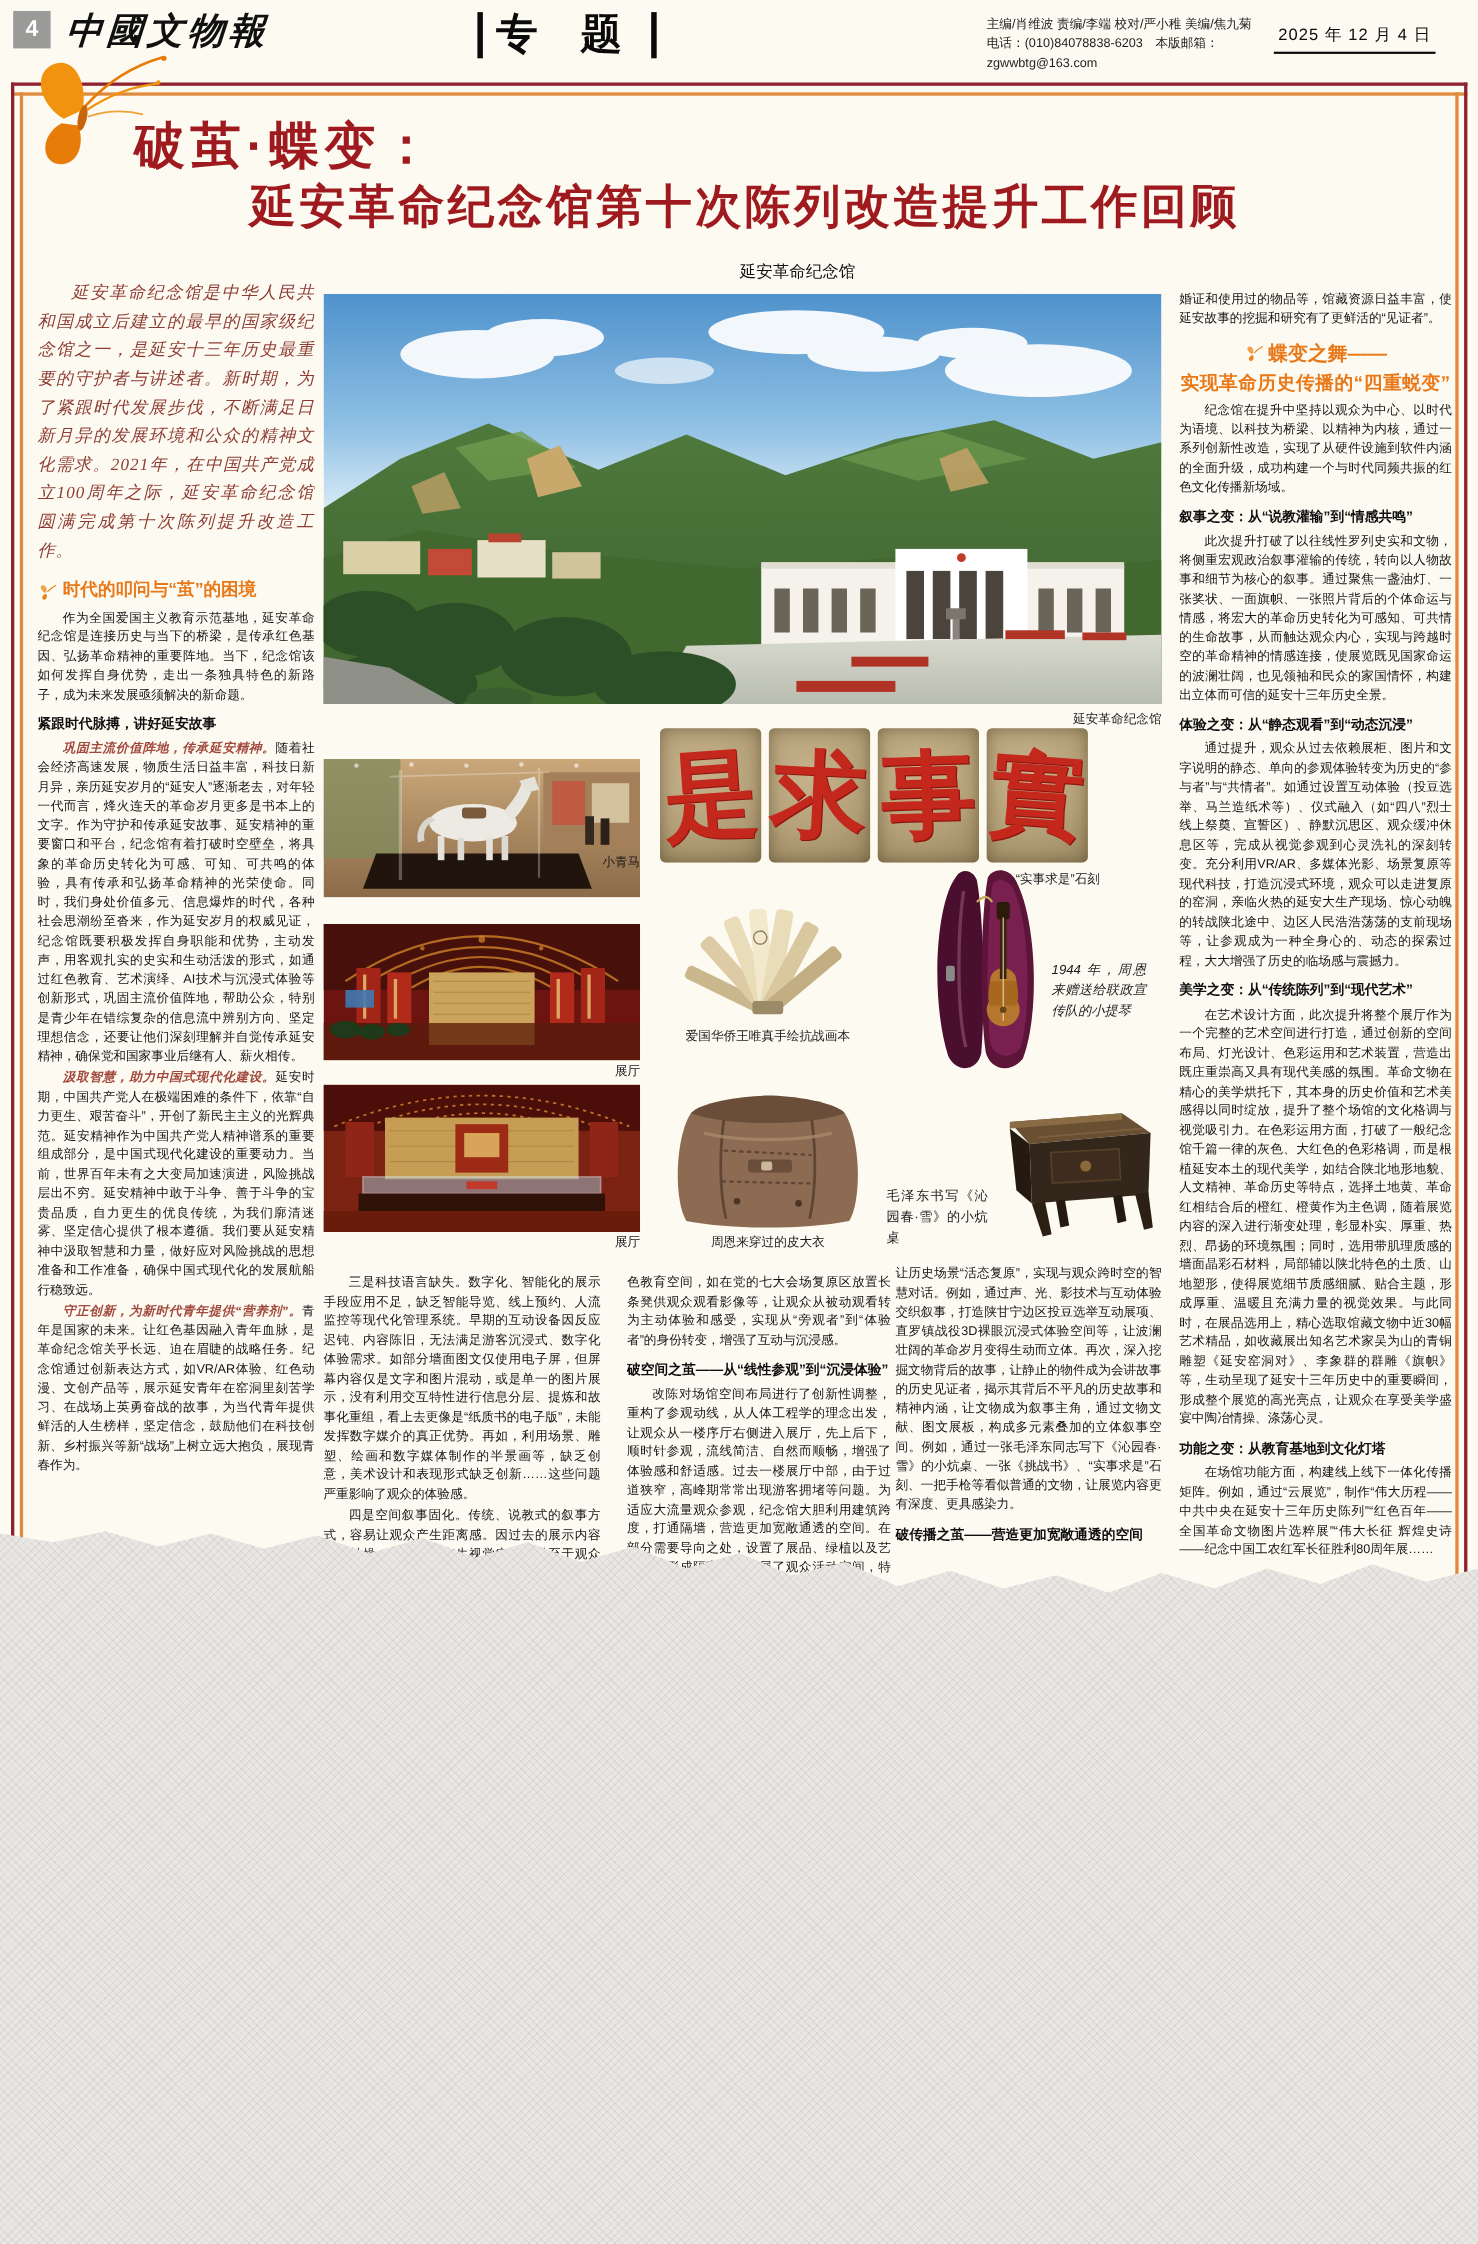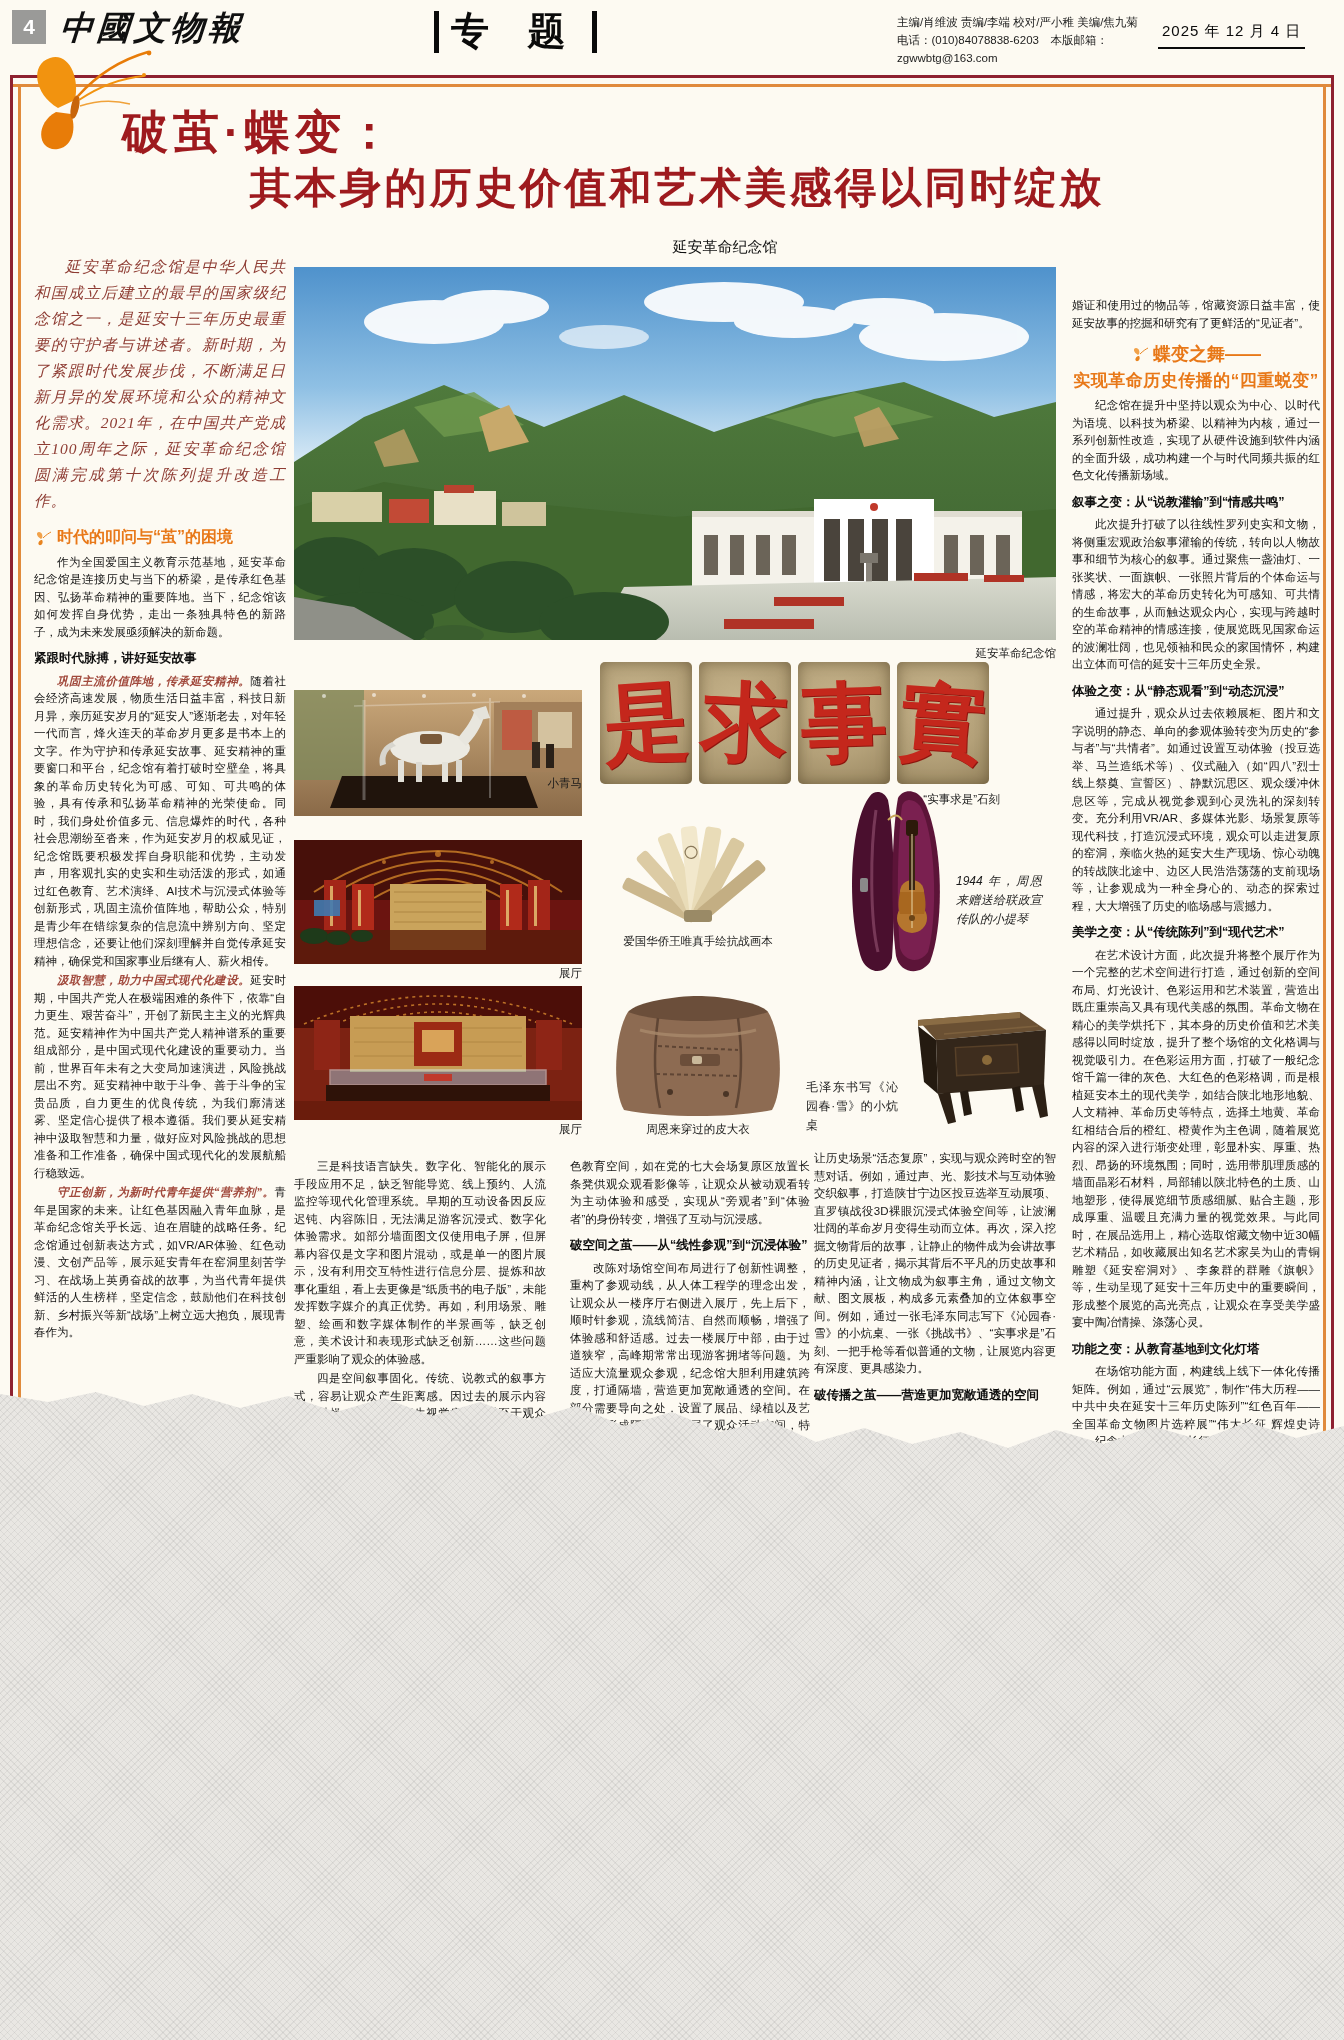--- a/index.html
+++ b/index.html
@@ -106,21 +106,21 @@
       <ellipse cx="53" cy="59" rx="4" ry="12" fill="#c8650a" transform="rotate(12 53 59)"></ellipse>
       <path d="M56 48 C74 28 98 12 126 4" stroke="#e87c08" stroke-width="2.5" fill="none"></path>
       <path d="M57 52 C78 38 100 30 122 28" stroke="#f2930f" stroke-width="2" fill="none"></path>
       <path d="M58 58 C76 52 92 52 108 56" stroke="#f0a23a" stroke-width="1.5" fill="none"></path>
       <circle cx="127" cy="5" r="2.4" fill="#e87c08"></circle>
       <circle cx="122" cy="27" r="2" fill="#f2930f"></circle>
     </svg>
   </div>
 
   <div class="abs kicker">破茧·蝶变：</div>
-  <div class="abs main-title">其本身的历史价值和艺术美感得以同时绽放</div>
+  <div class="abs main-title">延安革命纪念馆第十次陈列改造提升工作回顾</div>
   <div class="abs byline">延安革命纪念馆</div>
 
   <div class="abs col body-txt" style="left:34px;top:254px;width:252px;height:1170px;">
     <p class="intro">延安革命纪念馆是中华人民共和国成立后建立的最早的国家级纪念馆之一，是延安十三年历史最重要的守护者与讲述者。新时期，为了紧跟时代发展步伐，不断满足日新月异的发展环境和公众的精神文化需求。2021年，在中国共产党成立100周年之际，延安革命纪念馆圆满完成第十次陈列提升改造工作。</p>
     <div class="sec-head">
       <svg width="18" height="15" viewBox="0 0 18 15">
           <path d="M7 8 C2 5 2 1 5 1 C8 1 9 5 8 7 Z" fill="#f2a24a"></path>
           <path d="M7 9 C3 11 4 15 7 14 C9 13 9 10 8 9 Z" fill="#e88420"></path>
           <path d="M9 7 C12 4 15 2 17 1" stroke="#e88420" stroke-width="1" fill="none"></path>
         </svg>
@@ -445,21 +445,21 @@
     <p class="noindent">色教育空间，如在党的七大会场复原区放置长条凳供观众观看影像等，让观众从被动观看转为主动体验和感受，实现从“旁观者”到“体验者”的身份转变，增强了互动与沉浸感。</p>
     <div class="subhead">破空间之茧——从“线性参观”到“沉浸体验”</div>
     <p>改陈对场馆空间布局进行了创新性调整，重构了参观动线，从人体工程学的理念出发，让观众从一楼序厅右侧进入展厅，先上后下，顺时针参观，流线简洁、自然而顺畅，增强了体验感和舒适感。过去一楼展厅中部，由于过道狭窄，高峰期常常出现游客拥堵等问题。为适应大流量观众参观，纪念馆大胆利用建筑跨度，打通隔墙，营造更加宽敞通透的空间。在部分需要导向之处，设置了展品、绿植以及艺术隔挡形成隔离带，拓展了观众活动空间，特别……</p>
   </div>
 
   <div class="abs col body-txt" style="left:814px;top:1150px;width:242px;height:300px;">
     <p class="noindent">让历史场景“活态复原”，实现与观众跨时空的智慧对话。例如，通过声、光、影技术与互动体验交织叙事，打造陕甘宁边区投豆选举互动展项、直罗镇战役3D裸眼沉浸式体验空间等，让波澜壮阔的革命岁月变得生动而立体。再次，深入挖掘文物背后的故事，让静止的物件成为会讲故事的历史见证者，揭示其背后不平凡的历史故事和精神内涵，让文物成为叙事主角，通过文物文献、图文展板，构成多元素叠加的立体叙事空间。例如，通过一张毛泽东同志写下《沁园春·雪》的小炕桌、一张《挑战书》、“实事求是”石刻、一把手枪等看似普通的文物，让展览内容更有深度、更具感染力。</p>
     <div class="subhead">破传播之茧——营造更加宽敞通透的空间</div>
   </div>
 
-  <div class="abs col body-txt" style="left:1072px;top:264px;width:248px;height:1186px;margin-top:33px;">
+  <div class="abs col body-txt" style="left:1072px;top:264px;width:248px;height:1186px;">
     <p class="noindent">婚证和使用过的物品等，馆藏资源日益丰富，使延安故事的挖掘和研究有了更鲜活的“见证者”。</p>
     <div class="rc-sechead">
       <span class="l1">
         <svg width="18" height="15" viewBox="0 0 18 15">
             <path d="M7 8 C2 5 2 1 5 1 C8 1 9 5 8 7 Z" fill="#f2a24a"></path>
             <path d="M7 9 C3 11 4 15 7 14 C9 13 9 10 8 9 Z" fill="#e88420"></path>
             <path d="M9 7 C12 4 15 2 17 1" stroke="#e88420" stroke-width="1" fill="none"></path>
           </svg>
         <span>蝶变之舞——</span>
       </span>

